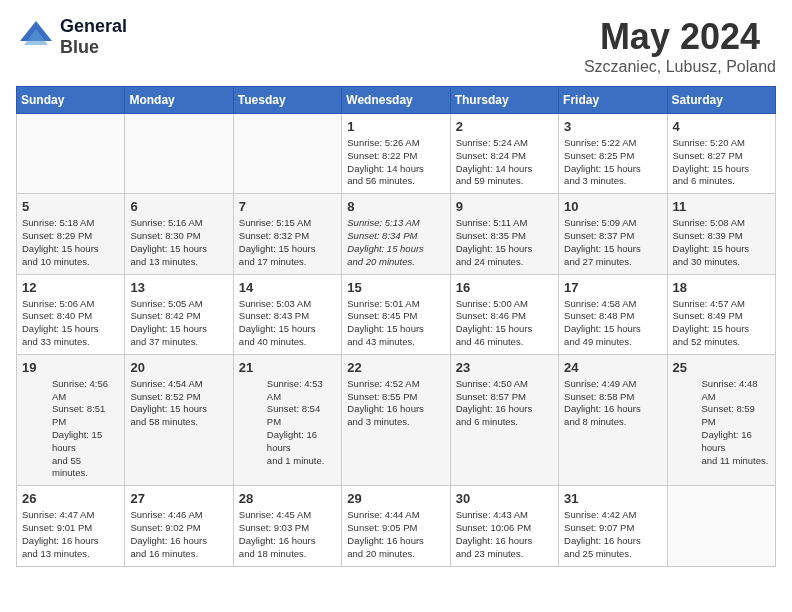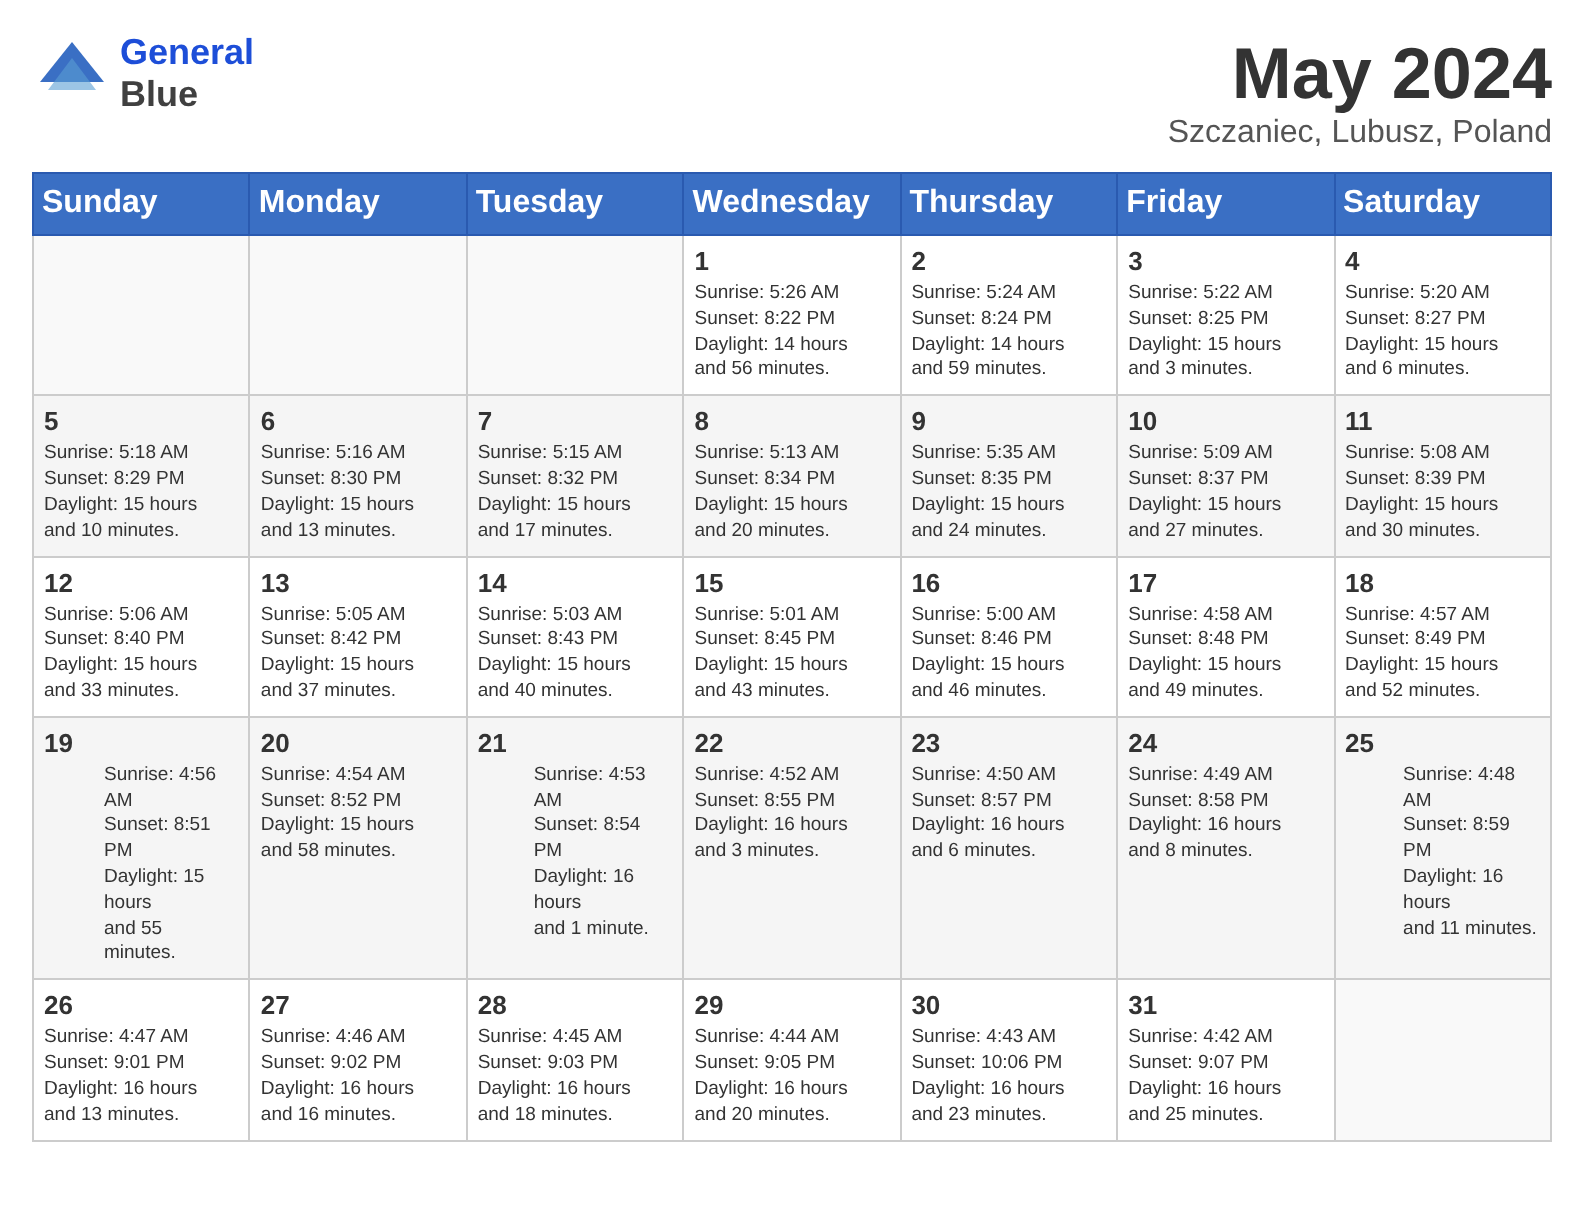--- a/index.html
+++ b/index.html
@@ -20,47 +20,47 @@
       display: flex;
       align-items: center;
       gap: 4px;
     }
     .logo-text {
       display: flex;
       flex-direction: column;
       font-size: 18px;
       font-weight: bold;
     }
-    .logo-general { color: #1d4ed8; }
+    .logo-general { color: #0f172a; }
     .logo-blue { color: #404040; }
     .logo-icon {
       width: 40px;
       height: 40px;
     }
     .title-block {
-      text-align: right;
+      text-align: center;
     }
     .title-month {
       font-size: 36px;
       font-weight: bold;
       color: #333;
     }
     .title-location {
       font-size: 16px;
       color: #555;
     }
     table {
       width: 100%;
       border-collapse: collapse;
       table-layout: fixed;
     }
     th {
       background: #3a6fc4;
       color: #fff;
-      font-size: 16px;
+      font-size: 12px;
       font-weight: bold;
       padding: 6px 4px;
       text-align: left;
       border: 1px solid #2a5ab0;
     }
     td {
       vertical-align: top;
       padding: 5px 5px;
       font-size: 10px;
       color: #333;
@@ -168,28 +168,28 @@
         </td>
         <td>
           <div class="day-num">7</div>
           <div class="day-info" style="white-space: pre-line;">Sunrise: 5:15 AM
 Sunset: 8:32 PM
 Daylight: 15 hours
 and 17 minutes.</div>
         </td>
         <td>
           <div class="day-num">8</div>
-          <div class="day-info" style="white-space: pre-line;">Sunrise: 5:13 AM
+          <div class="day-info" style="white-space: pre-line; font-style: italic;">Sunrise: 5:13 AM
 Sunset: 8:34 PM
 Daylight: 15 hours
 and 20 minutes.</div>
         </td>
         <td>
           <div class="day-num">9</div>
-          <div class="day-info" style="white-space: pre-line;">Sunrise: 5:35 AM
+          <div class="day-info" style="white-space: pre-line;">Sunrise: 5:11 AM
 Sunset: 8:35 PM
 Daylight: 15 hours
 and 24 minutes.</div>
         </td>
         <td>
           <div class="day-num">10</div>
           <div class="day-info" style="white-space: pre-line;">Sunrise: 5:09 AM
 Sunset: 8:37 PM
 Daylight: 15 hours
 and 27 minutes.</div>

